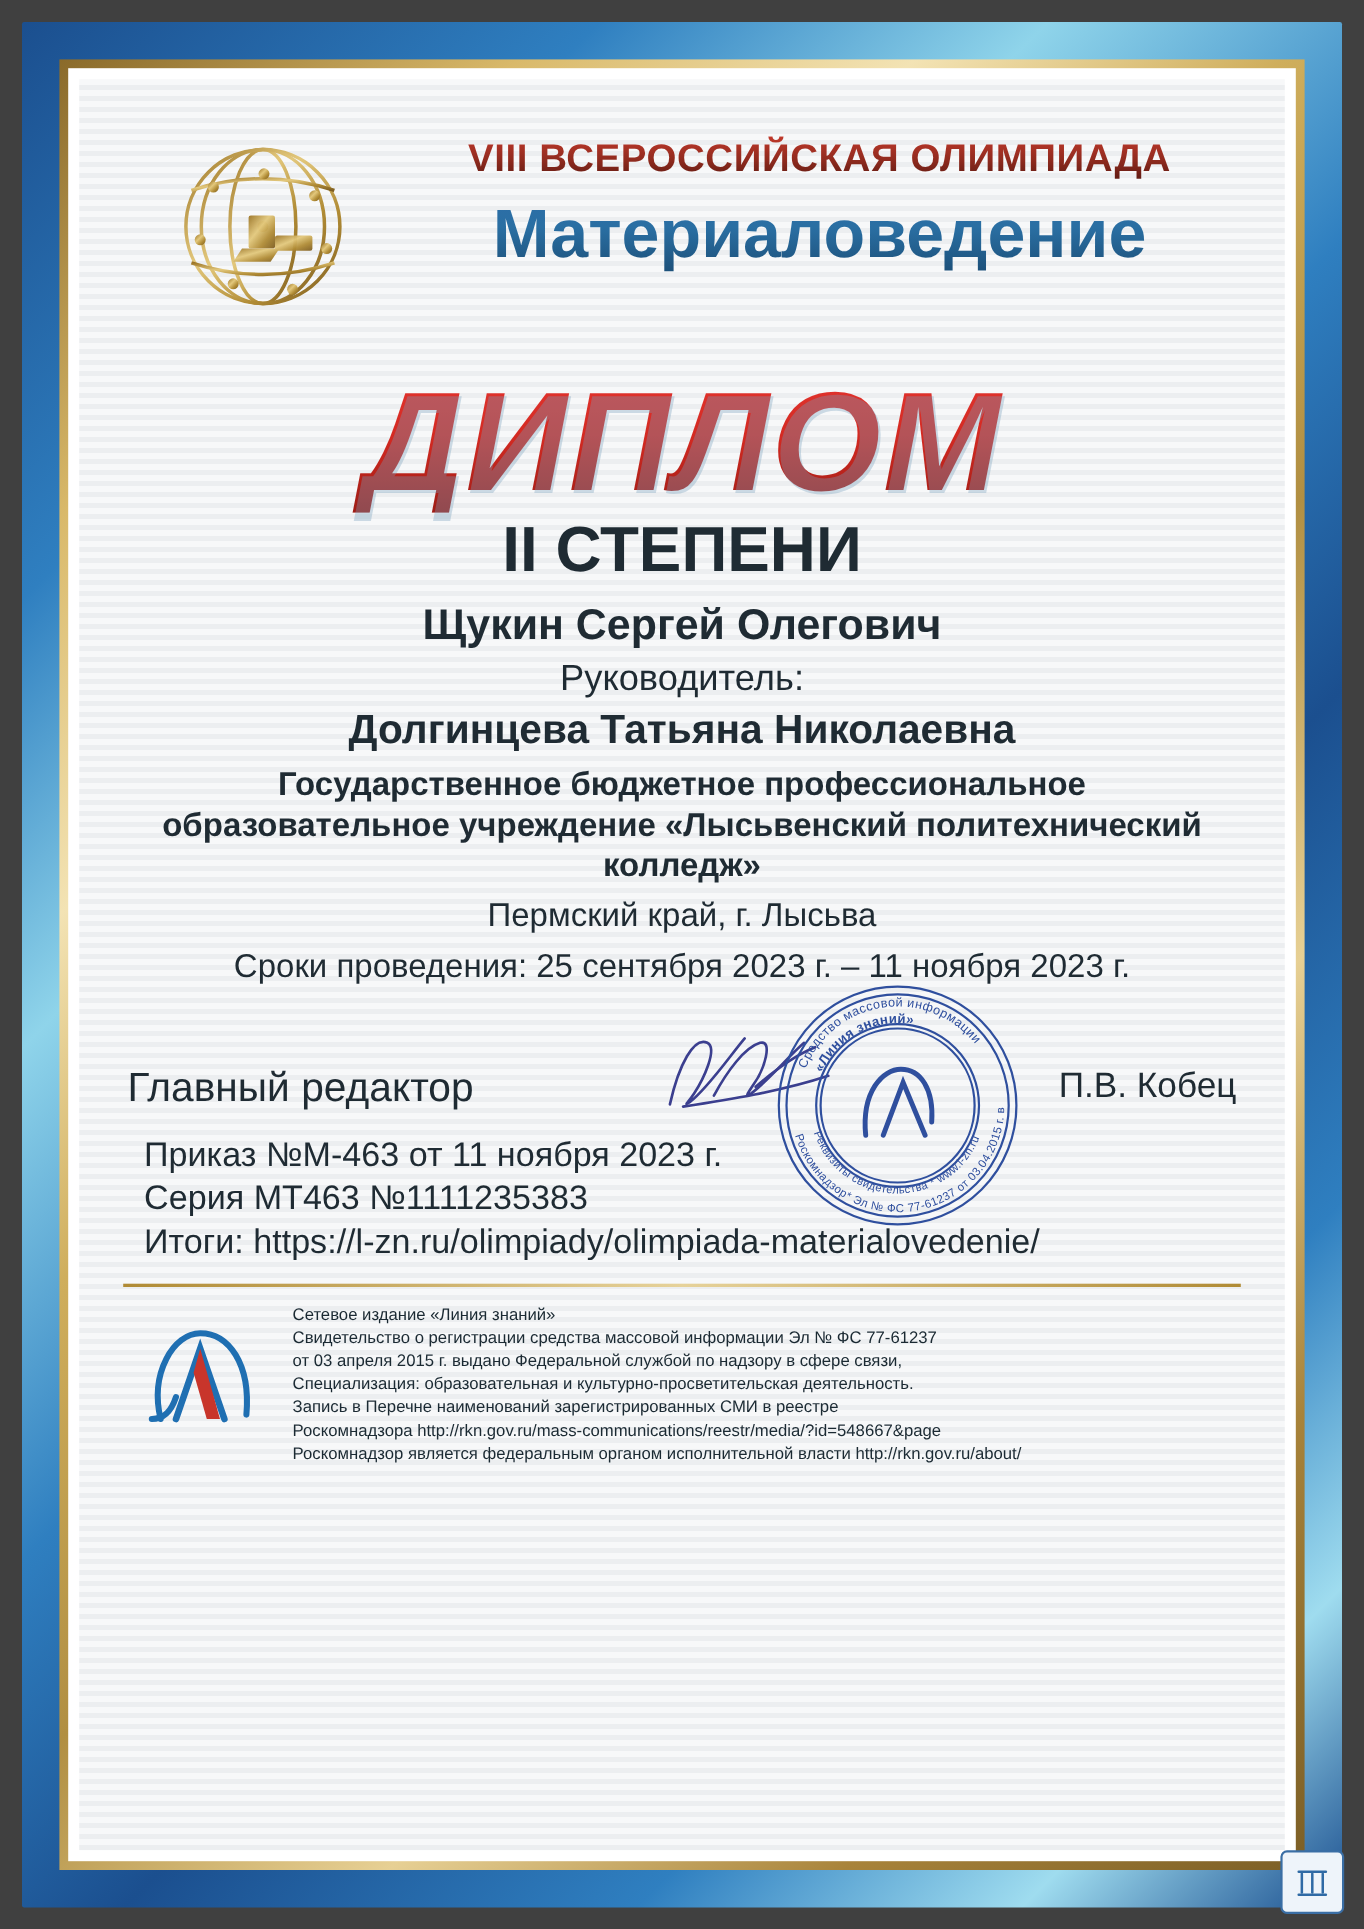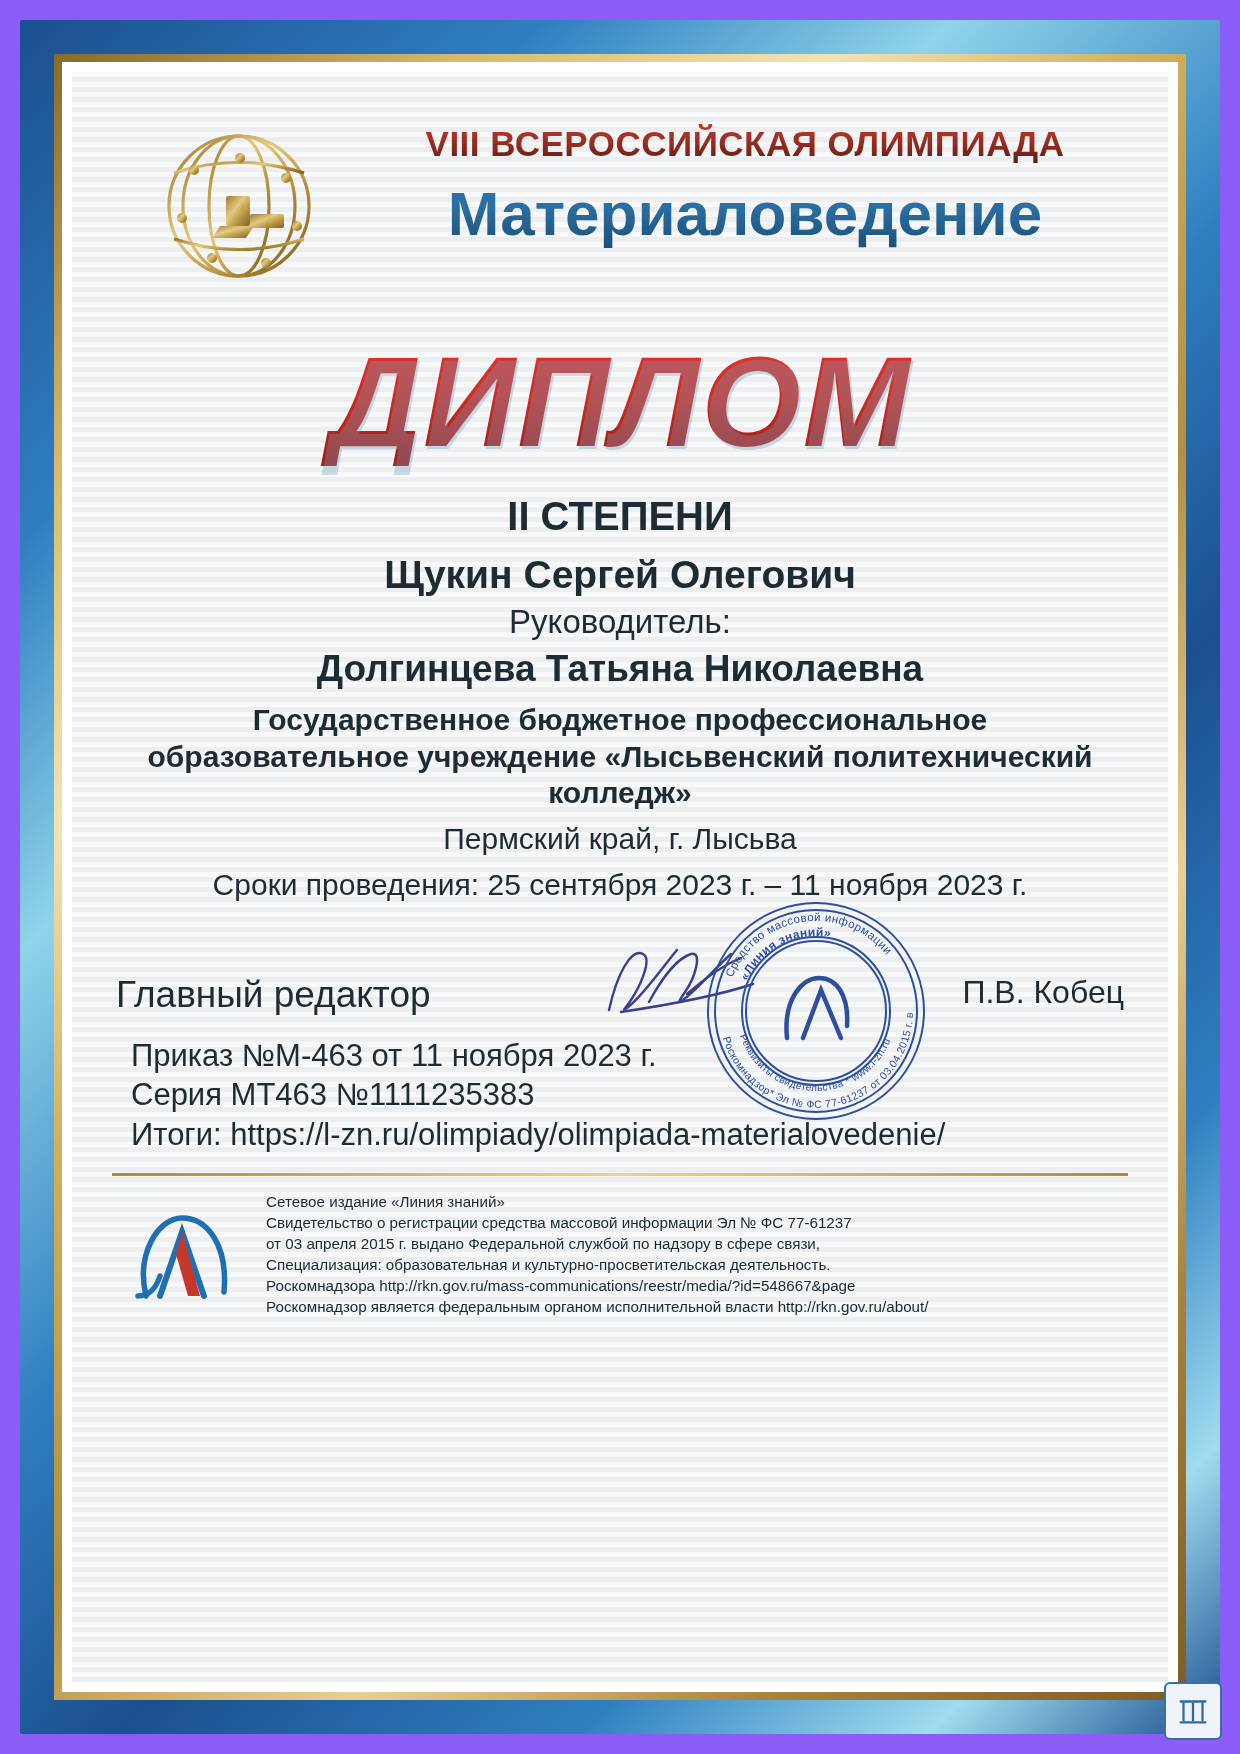--- a/index.html
+++ b/index.html
@@ -12,21 +12,21 @@
     height: 1754px;
     font-family: "Liberation Sans", sans-serif;
     overflow: hidden;
   }
 
   
   .page {
     position: relative;
     width: 1240px;
     height: 1754px;
-    background: #8b5cf6;
+    background: #404040;
     box-sizing: border-box;
   }
   .frame-outer {
     position: absolute;
     left: 20px; top: 20px; right: 20px; bottom: 20px;
     background: linear-gradient(135deg,#1b4f8f 0%, #2f7fc0 18%, #8fd4ea 32%, #2f7fc0 48%, #1b4f8f 62%, #2f7fc0 78%, #9fdcef 90%, #1b4f8f 100%);
     border-radius: 2px;
   }
   .frame-gold {
     position: absolute;
@@ -112,22 +112,21 @@
     letter-spacing: 2px;
     line-height: 1;
     background: linear-gradient(to bottom, #e3342f 0%, #d42a22 45%, #9e1c15 100%);
     -webkit-background-clip: text;
     background-clip: text;
     color: transparent;
     text-shadow: 2px 3px 0 rgba(120,160,190,0.35);
   }
   .degree {
     text-align: center;
-    margin-top: 28px;
-    font-size: 40px;
+    font-size: 58px;
     font-weight: bold;
     color: #1f2b33;
   }
 
   .awarded-label {
     text-align: center;
     margin-top: 48px;
     font-size: 27px;
     letter-spacing: 5px;
     color: #1f2b33;
@@ -389,20 +388,21 @@
               <path d="M44 104 L66 40 L88 104"></path>
             </g>
             <path d="M66 40 L84 104 L72 104 L60 62 Z" fill="#c8352b"></path>
           </svg>
         </div>
         <div class="footer-text">
           <div>Сетевое издание «Линия знаний»</div>
           <div>Свидетельство о регистрации средства массовой информации Эл № ФС 77-61237</div>
           <div>от 03 апреля 2015 г. выдано Федеральной службой по надзору в сфере связи,</div>
           <div>Специализация: образовательная и культурно-просветительская деятельность.</div>
+          <div>Запись в Перечне наименований зарегистрированных СМИ в реестре</div>
           <div>Роскомнадзора http://rkn.gov.ru/mass-communications/reestr/media/?id=548667&amp;page</div>
           <div>Роскомнадзор является федеральным органом исполнительной власти http://rkn.gov.ru/about/</div>
         </div>
       </div>
 
     </div>
   </div>
 
   <div class="corner-badge">
     <svg viewBox="0 0 40 40" width="38" height="38" aria-hidden="true">

